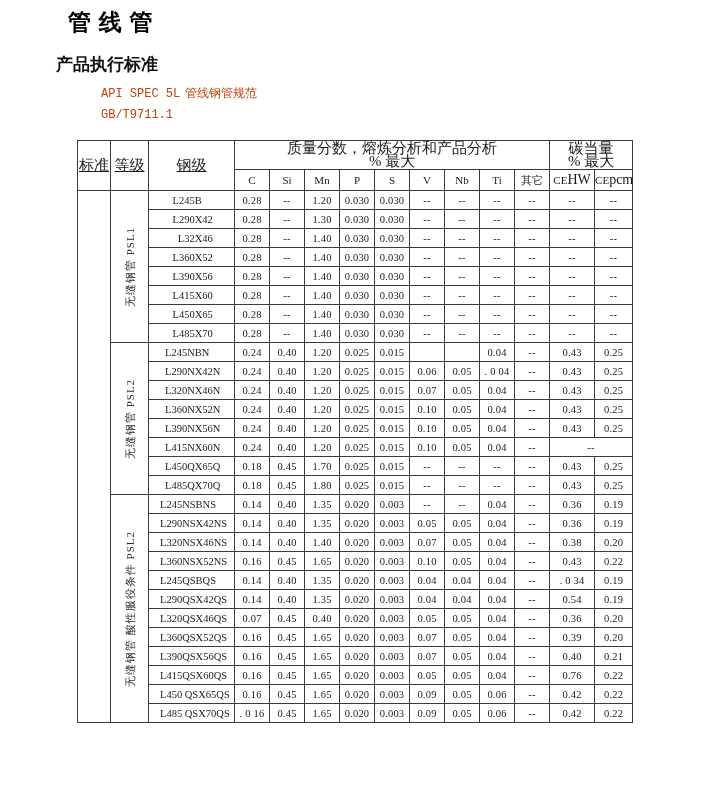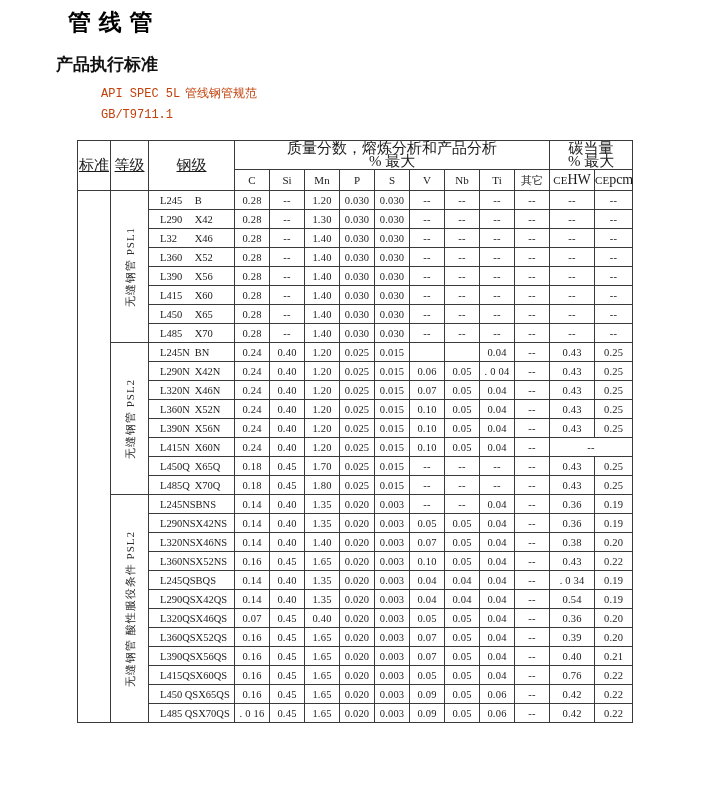--- a/index.html
+++ b/index.html
@@ -83,21 +83,21 @@
     color: #2c2c2c;
     letter-spacing: 1px;
   }
   .grade-cell { padding: 0 4px; }
   .grade-wrap {
     display: flex;
     padding-left: 11px;
   }
   .grade-wrap .g1 {
     flex: 0 0 47%;
-    text-align: left;
+    text-align: right;
     white-space: pre;
   }
   .grade-wrap .g2 {
     flex: 1;
     text-align: left;
     white-space: pre;
   }
   .val-cell { font-family: "Liberation Serif", "DejaVu Serif", serif; letter-spacing: 0.2px; }
 </style>
 </head>

